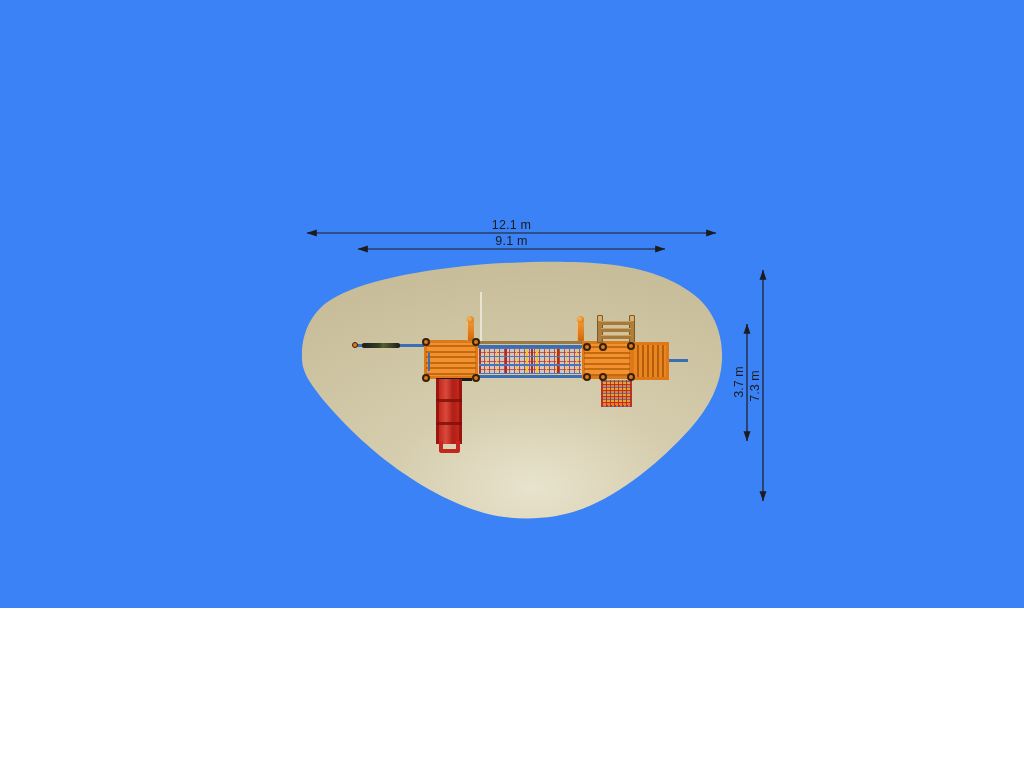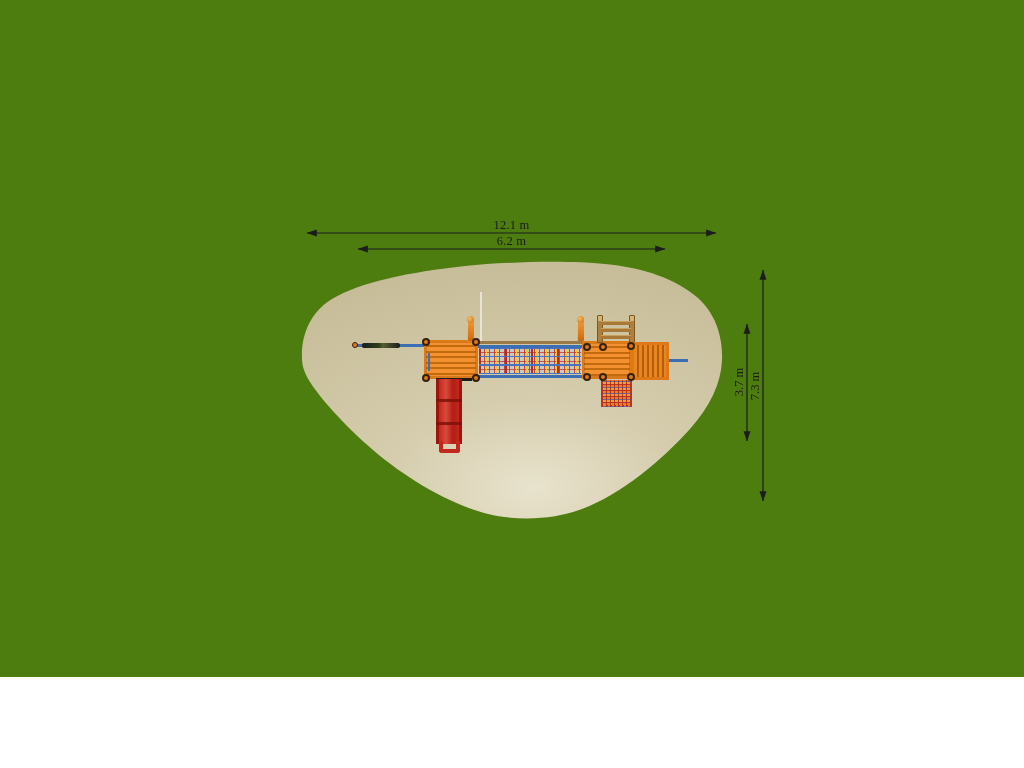--- a/index.html
+++ b/index.html
@@ -1,17 +1,17 @@
 <!DOCTYPE html>
 <html><head>
 <meta charset="utf-8">
 <style>
   html,body{margin:0;padding:0;background:#ffffff;}
-  .stage{position:relative;width:1024px;height:677px;background:#4d7c0f;overflow:hidden;
-         font-family:Liberation Serif, serif;}
+  .stage{position:relative;width:1024px;height:608px;background:#3b82f6;overflow:hidden;
+         font-family:Liberation Sans, sans-serif;}
   svg.underlay{position:absolute;left:0;top:0;}
 
   
   .dim-label{position:absolute;font-size:12.5px;color:#1c1c1c;text-align:center;letter-spacing:.2px;}
   .dim-12{left:306px;top:218px;width:411px;}
   .dim-9{left:357px;top:234px;width:309px;}
   .dim-label-v{position:absolute;font-size:12.5px;color:#1c1c1c;white-space:nowrap;
                transform:translate(-50%,-50%) rotate(-90deg);}
   .dim-73{left:755px;top:386px;}
   .dim-37{left:739px;top:382px;}
@@ -112,21 +112,21 @@
 
     <g stroke="#1c1c1c" stroke-width="1.2">
       <line x1="307" y1="233" x2="716" y2="233" marker-start="url(#arr)" marker-end="url(#arr)"></line>
       <line x1="358" y1="249" x2="665" y2="249" marker-start="url(#arr)" marker-end="url(#arr)"></line>
       <line x1="747" y1="324" x2="747" y2="441" marker-start="url(#arr)" marker-end="url(#arr)"></line>
       <line x1="763" y1="270" x2="763" y2="501" marker-start="url(#arr)" marker-end="url(#arr)"></line>
     </g>
   </svg>
 
   <div class="dim-label dim-12">12.1 m</div>
-  <div class="dim-label dim-9">6.2 m</div>
+  <div class="dim-label dim-9">9.1 m</div>
   <div class="dim-label-v dim-37">3.7 m</div>
   <div class="dim-label-v dim-73">7.3 m</div>
 
   <div class="pp flagpole"></div>
 
   <div class="pp rail-brown"></div>
   <div class="pp rail-blue-top"></div>
   <div class="pp rail-blue-bottom"></div>
   <div class="pp rail-blue-right"></div>
 

